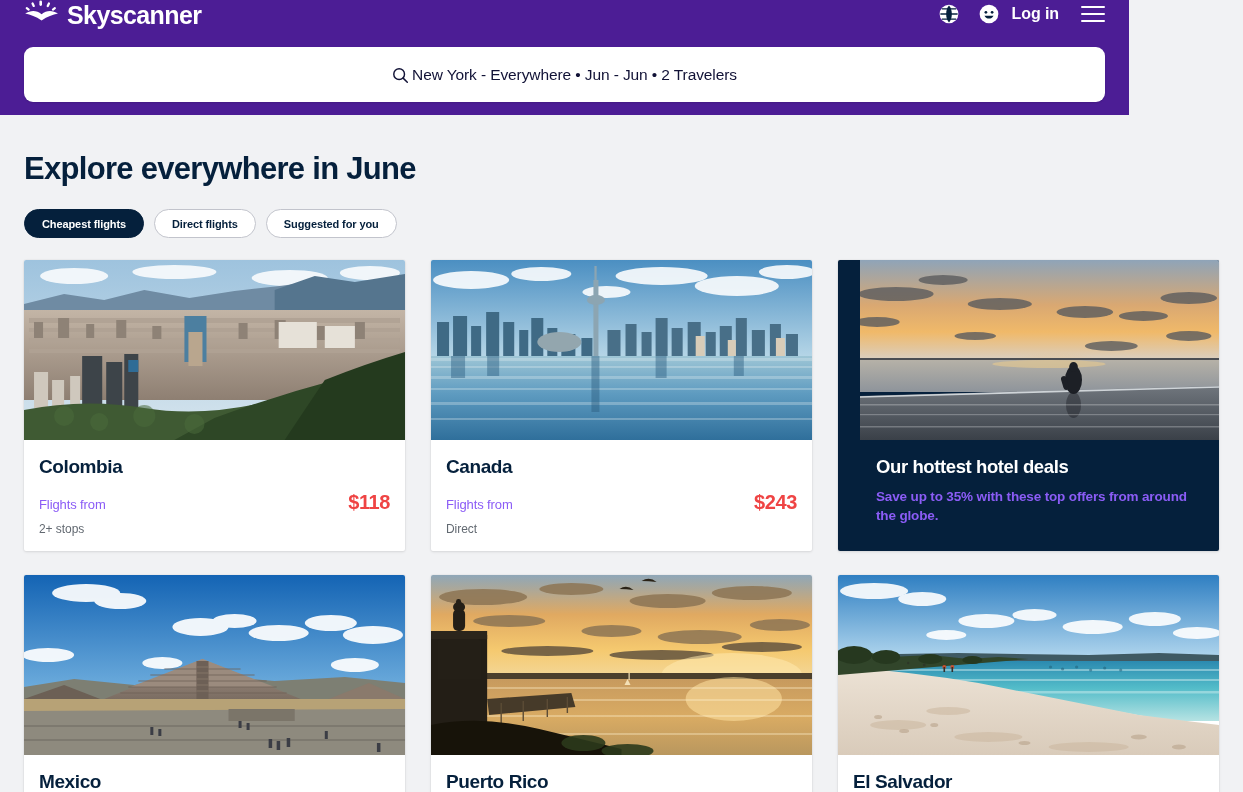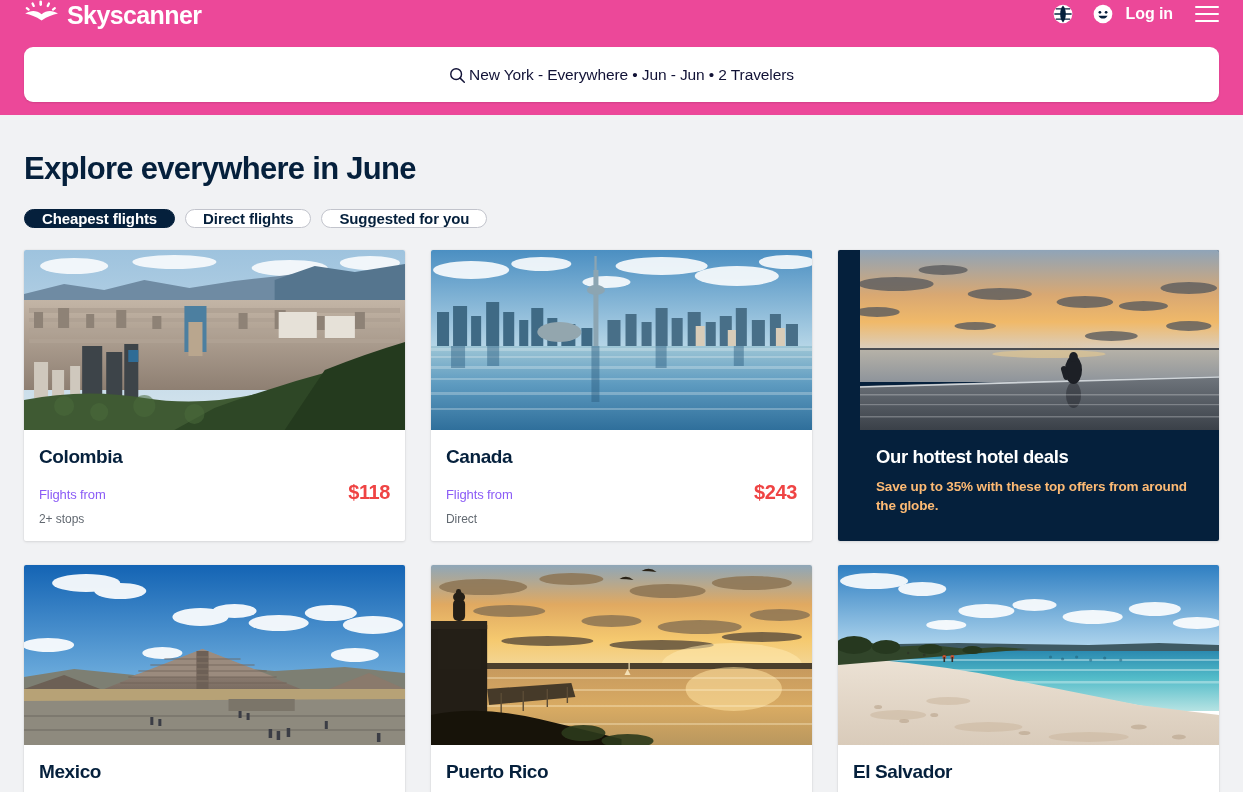--- a/index.html
+++ b/index.html
@@ -9,23 +9,23 @@
     height: 792px;
     overflow: hidden;
     background: #f1f2f4;
     font-family: "Liberation Sans", sans-serif;
     -webkit-font-smoothing: antialiased;
   }
 
   
   .header {
     position: relative;
-    width: 1243px;
+    width: 1129px;
     height: 115px;
-    background: #ec4899;
+    background: #4c1d95;
   }
 
   .header-top {
     position: relative;
     height: 30px;
     padding: 0 24px;
     display: flex;
     align-items: center;
     justify-content: space-between;
   }
@@ -99,26 +99,26 @@
     margin-top: 36px;
     color: #05203c;
     font-size: 31px;
     font-weight: 700;
     letter-spacing: -0.7px;
     line-height: 36px;
   }
 
   .pill-row { display: flex; gap: 10px; margin-top: 22px; }
   .pill {
-    height: 19px;
+    height: 29px;
     padding: 0 17px;
     border-radius: 17px;
     display: flex;
     align-items: center;
-    font-size: 15px;
+    font-size: 11px;
     font-weight: 600;
     letter-spacing: -0.1px;
     white-space: nowrap;
     cursor: pointer;
     background: #ffffff;
     color: #05203c;
     border: 1px solid #c2c4cc;
   }
   .pill.active {
     background: #05203c;
@@ -170,21 +170,21 @@
   .card.promo { background: #05203c; padding-left: 22px; }
   .promo-body { padding: 16px 16px 20px 16px; }
   .promo-title {
     color: #ffffff;
     font-size: 18.5px;
     font-weight: 700;
     letter-spacing: -0.4px;
     line-height: 22px;
   }
   .promo-sub {
-    color: #fdba74;
+    color: #8b5cf6;
     font-size: 13.5px;
     font-weight: 600;
     letter-spacing: -0.15px;
     line-height: 19px;
     margin-top: 9px;
   }
 </style>
 </head>
 <body>
 

